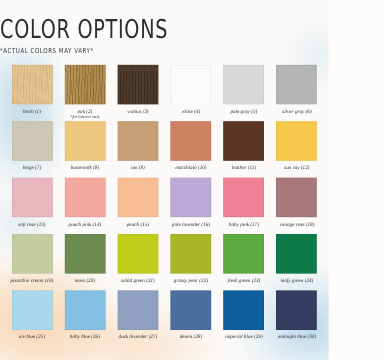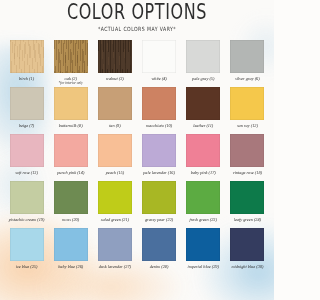--- a/index.html
+++ b/index.html
@@ -68,21 +68,22 @@
     left: -14px;
     top: 150px;
     width: 60px;
     height: 70px;
     background: radial-gradient(ellipse at 50% 50%, rgba(198,222,236,0.55) 0%, rgba(255,255,255,0) 74%);
   }
 
   
   #header {
     position: relative;
-    text-align: center;
+    text-align: left;
+    padding-top: 14px;
     z-index: 3;
   }
   #title {
     font-family: "DejaVu Sans", sans-serif;
     font-size: 16px;
     letter-spacing: 0.6px;
     color: #2e2e2e;
     font-weight: 400;
     line-height: 1;
     transform: scaleY(1.35);

